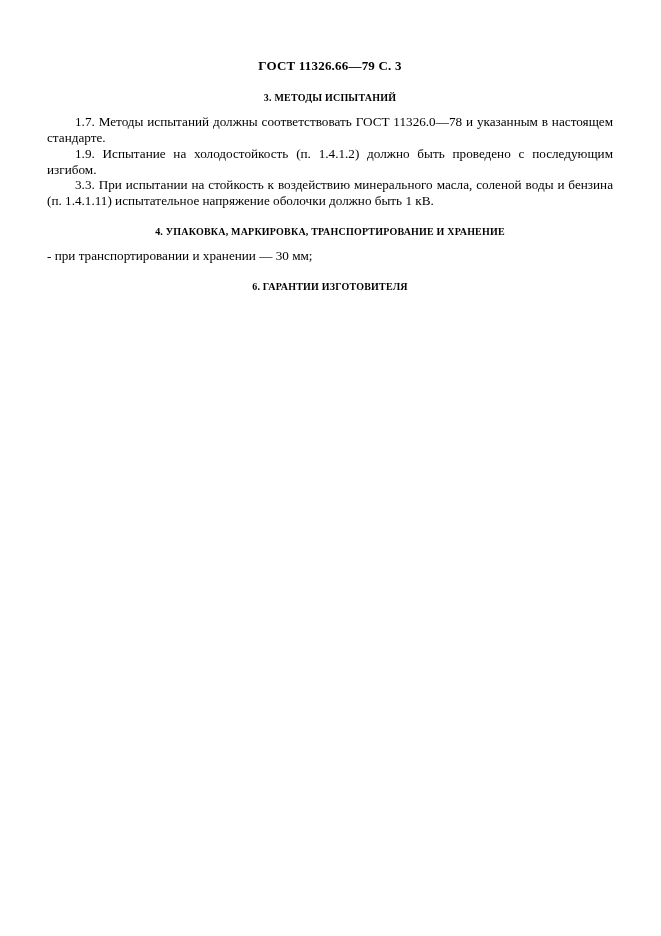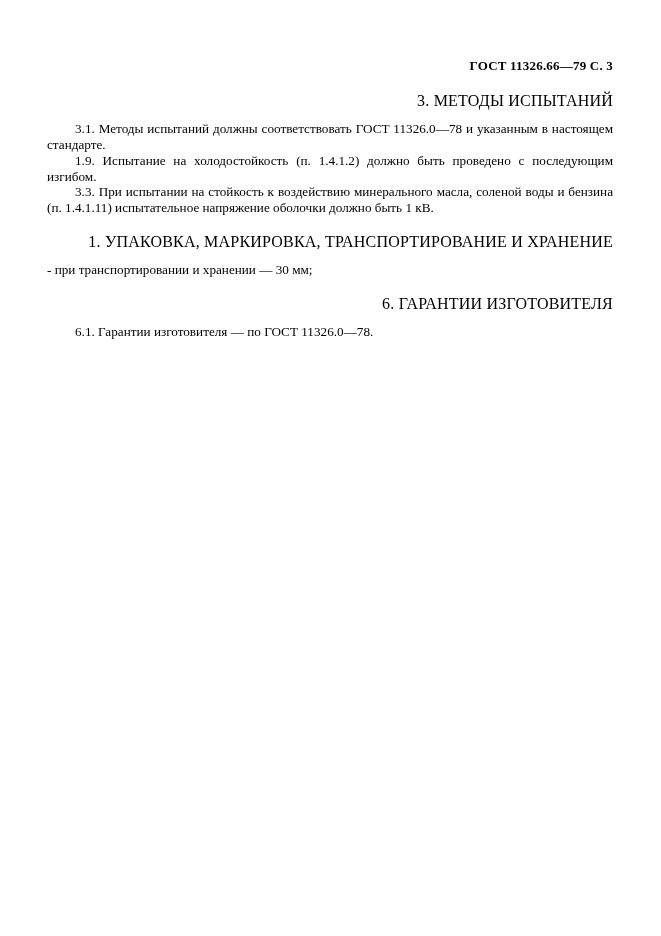--- a/index.html
+++ b/index.html
@@ -14,30 +14,30 @@
     color: #000000;
     overflow: hidden;
   }
   .page {
     box-sizing: border-box;
     width: 661px;
     height: 936px;
     padding: 58px 48px 0 47px;
   }
   .doc-header {
-    text-align: right;
+    text-align: center;
     font-weight: bold;
     font-size: 13px;
     margin: 0 0 18px 0;
     letter-spacing: 0.2px;
   }
   .section-title {
-    text-align: right;
-    font-size: 16px;
-    font-weight: normal;
+    text-align: center;
+    font-size: 10px;
+    font-weight: bold;
     margin: 17px 0 11px 0;
     letter-spacing: 0.2px;
   }
   .para {
     margin: 0;
     font-size: 13.2px;
     line-height: 1.2;
     text-align: justify;
     text-indent: 28px;
   }
@@ -47,24 +47,23 @@
   }
 </style>
 </head>
 <body>
 
 <div class="page">
 
   <div class="doc-header">ГОСТ 11326.66—79 С. 3</div>
 
   <h2 class="section-title">3. МЕТОДЫ ИСПЫТАНИЙ</h2>
-  <p class="para">3.1. Методы испытаний должны соответствовать ГОСТ 11326.0—78 и указанным в настоящем стандарте.</p>
+  <p class="para">1.7. Методы испытаний должны соответствовать ГОСТ 11326.0—78 и указанным в настоящем стандарте.</p>
   <p class="para">1.9. Испытание на холодостойкость (п. 1.4.1.2) должно быть проведено с последующим изгибом.</p>
   <p class="para">3.3. При испытании на стойкость к воздействию минерального масла, соленой воды и бензина (п. 1.4.1.11) испытательное напряжение оболочки должно быть 1 кВ.</p>
 
-  <h2 class="section-title">1. УПАКОВКА, МАРКИРОВКА, ТРАНСПОРТИРОВАНИЕ И ХРАНЕНИЕ</h2>
+  <h2 class="section-title">4. УПАКОВКА, МАРКИРОВКА, ТРАНСПОРТИРОВАНИЕ И ХРАНЕНИЕ</h2>
 
   <p class="para no-indent">- при транспортировании и хранении — 30 мм;</p>
 
   <h2 class="section-title">6. ГАРАНТИИ ИЗГОТОВИТЕЛЯ</h2>
-  <p class="para">6.1. Гарантии изготовителя — по ГОСТ 11326.0—78.</p>
 
 </div>
 
 </body></html>

